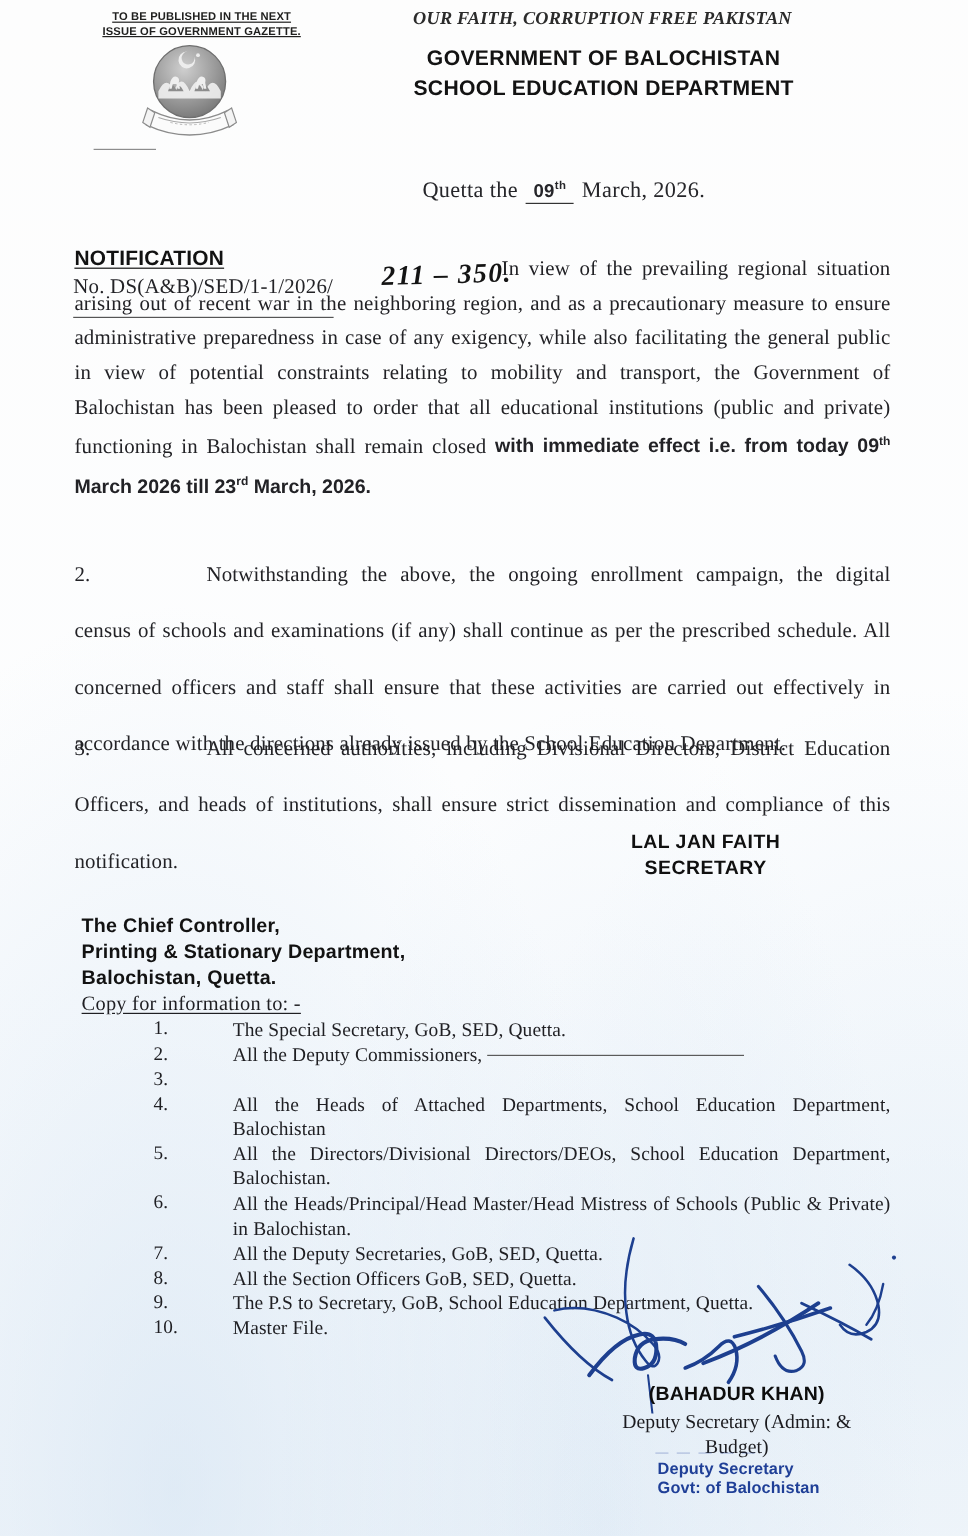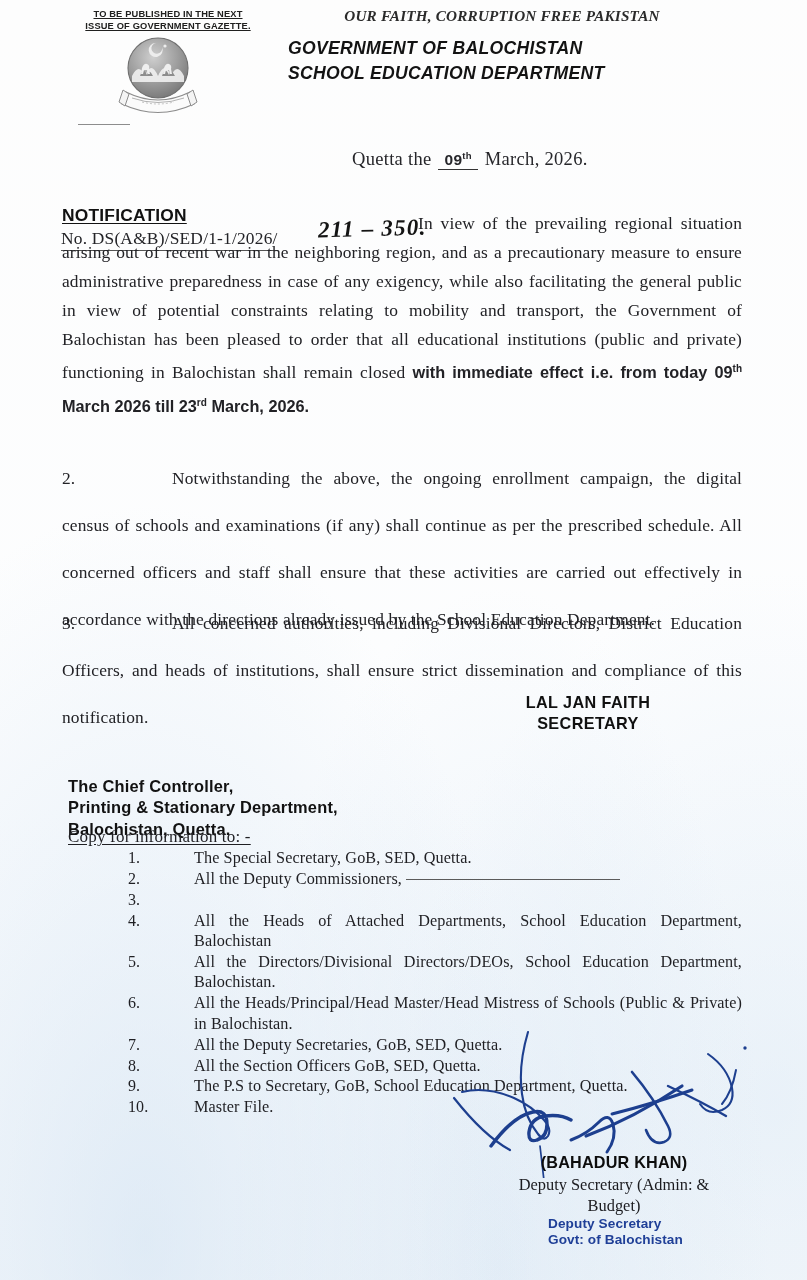--- a/index.html
+++ b/index.html
@@ -64,26 +64,26 @@
     font-weight: bold;
     font-style: italic;
     font-size: 15.2px;
     letter-spacing: 0.2px;
     color: #2b2b2b;
   }
   .govt-line {
     position: absolute;
     width: 430px;
     left: 288px;
+    text-align: center;
     font-family: "Liberation Sans", sans-serif;
     font-weight: bold;
     font-size: 17.6px;
     letter-spacing: 0.3px;
     color: #131313;
-    font-style: italic;
   }
   .govt-line.l1 { top: 38px; }
   .govt-line.l2 { top: 63px; }
 
   
   .dateline {
     position: absolute;
     left: 352px;
     top: 149px;
     font-size: 18.5px;
@@ -114,21 +114,21 @@
     color: #121212;
   }
   .notif-no {
     position: absolute;
     left: 61px;
     top: 228px;
     font-size: 17.4px;
     letter-spacing: 0.2px;
     color: #232327;
     border-bottom: 1.3px solid #555;
-    padding-bottom: 1px;
+    padding-bottom: 15px;
   }
   .hand-ref {
     position: absolute;
     left: 318px;
     top: 216px;
     font-family: "Liberation Serif", serif;
     font-weight: bold;
     font-style: italic;
     font-size: 23px;
     letter-spacing: 1.2px;
@@ -191,21 +191,20 @@
   .addressee {
     position: absolute;
     left: 68px;
     top: 762px;
     font-family: "Liberation Sans", sans-serif;
     font-weight: bold;
     font-size: 16.4px;
     line-height: 21.3px;
     letter-spacing: 0.2px;
     color: #121212;
-    margin-top: 14px;
   }
   .copy-label {
     position: absolute;
     left: 68px;
     top: 827px;
     font-size: 17px;
     letter-spacing: 0.2px;
     color: #1f1f23;
     text-decoration: underline;
     text-underline-offset: 2px;

